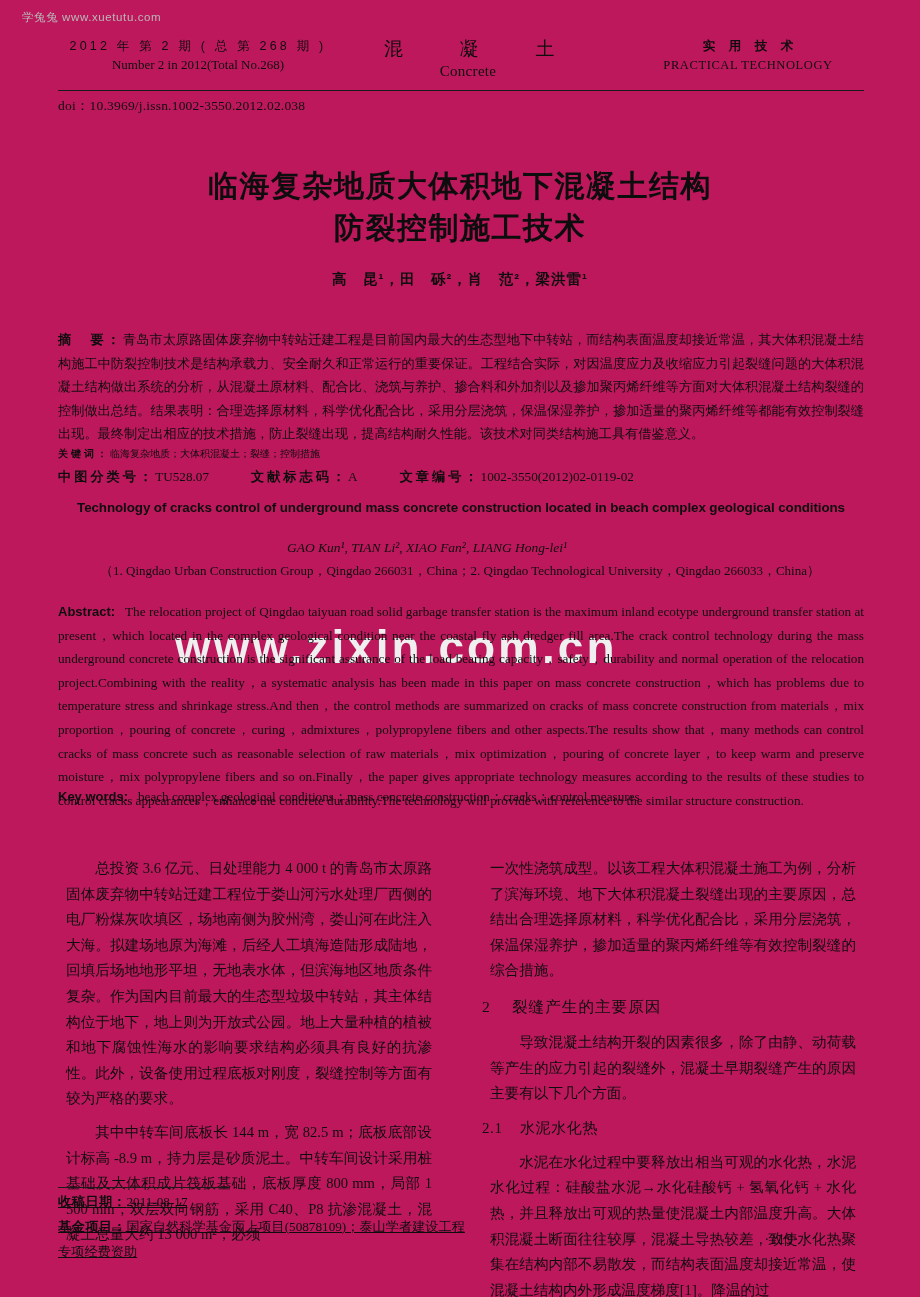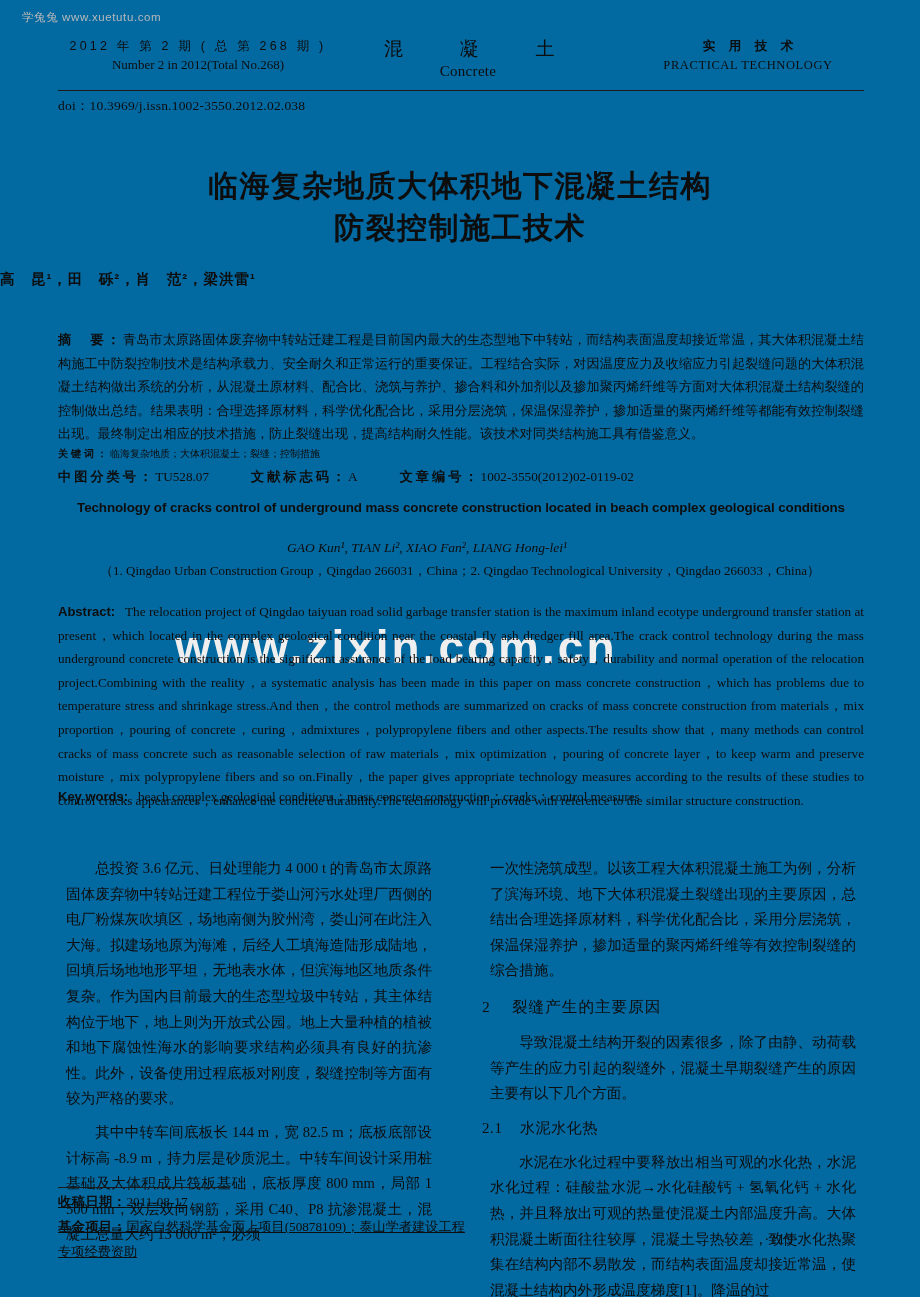--- a/index.html
+++ b/index.html
@@ -13,21 +13,21 @@
     position: relative;
     overflow: hidden;
     font-family: "Liberation Serif", "DejaVu Serif", serif;
     color: #0d0d0d;
   }
   .page {
     position: absolute;
     left: 0; top: 0;
     width: 920px;
     height: 1297px;
-    background: #0369a1;
+    background: #be185d;
   }
 
   
   .wm-corner {
     position: absolute;
     left: 22px; top: 10px;
     font-family: "Liberation Sans", sans-serif;
     font-size: 11.5px;
     color: #b9b9b9;
     letter-spacing: .6px;
@@ -120,20 +120,21 @@
     font-family: "Liberation Sans", sans-serif;
     font-weight: 700;
     font-size: 30px;
     line-height: 42px;
     letter-spacing: 1.5px;
   }
   .authors {
     position: absolute;
     left: 0; top: 270px;
     width: 920px;
+    text-align: center;
     font-family: "Liberation Sans", sans-serif;
     font-weight: 700;
     font-size: 14.5px;
     letter-spacing: 1px;
   }
   .affil {
     position: absolute;
     left: 0; top: 295px;
     width: 920px;
     text-align: center;

